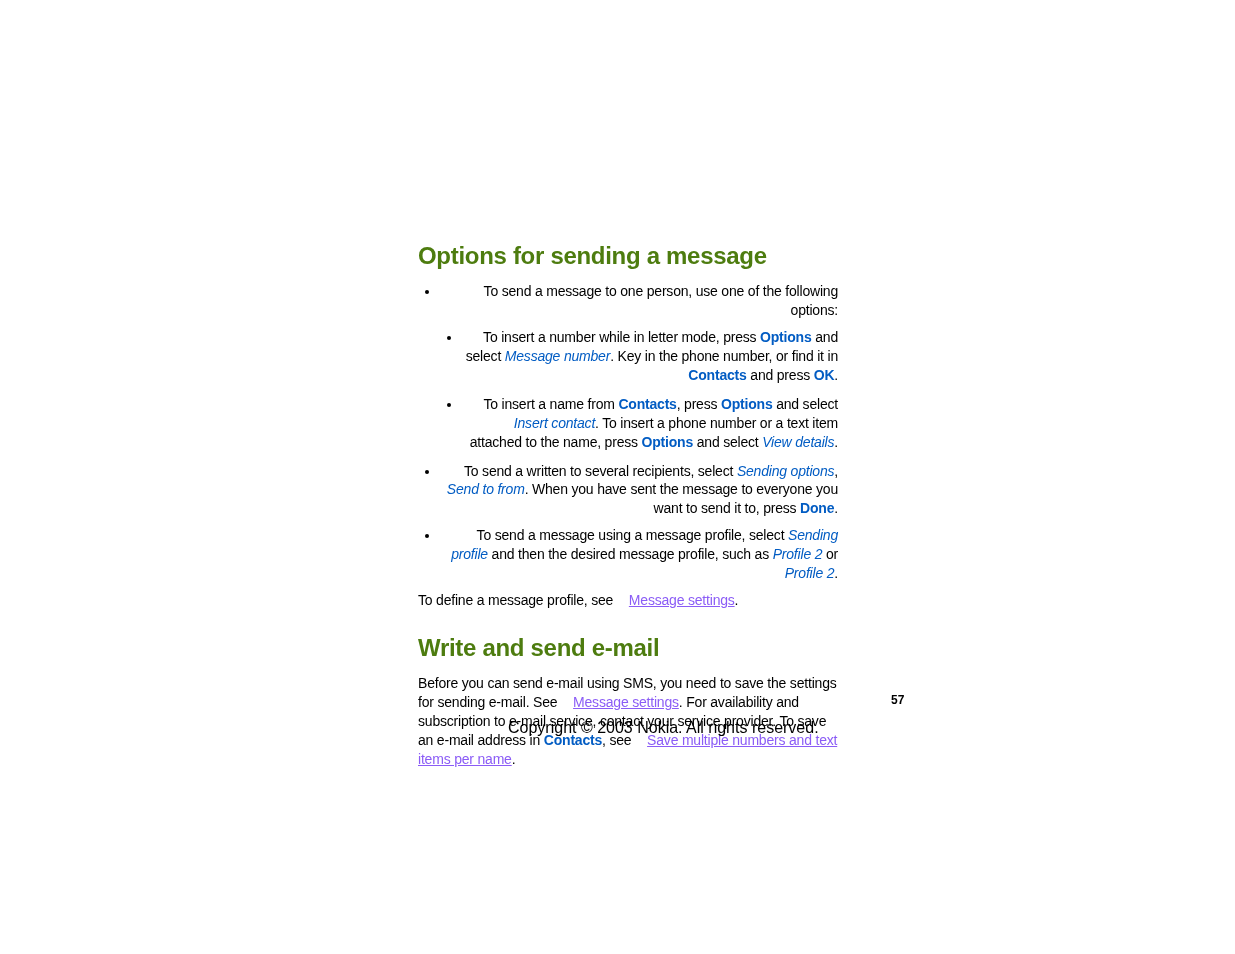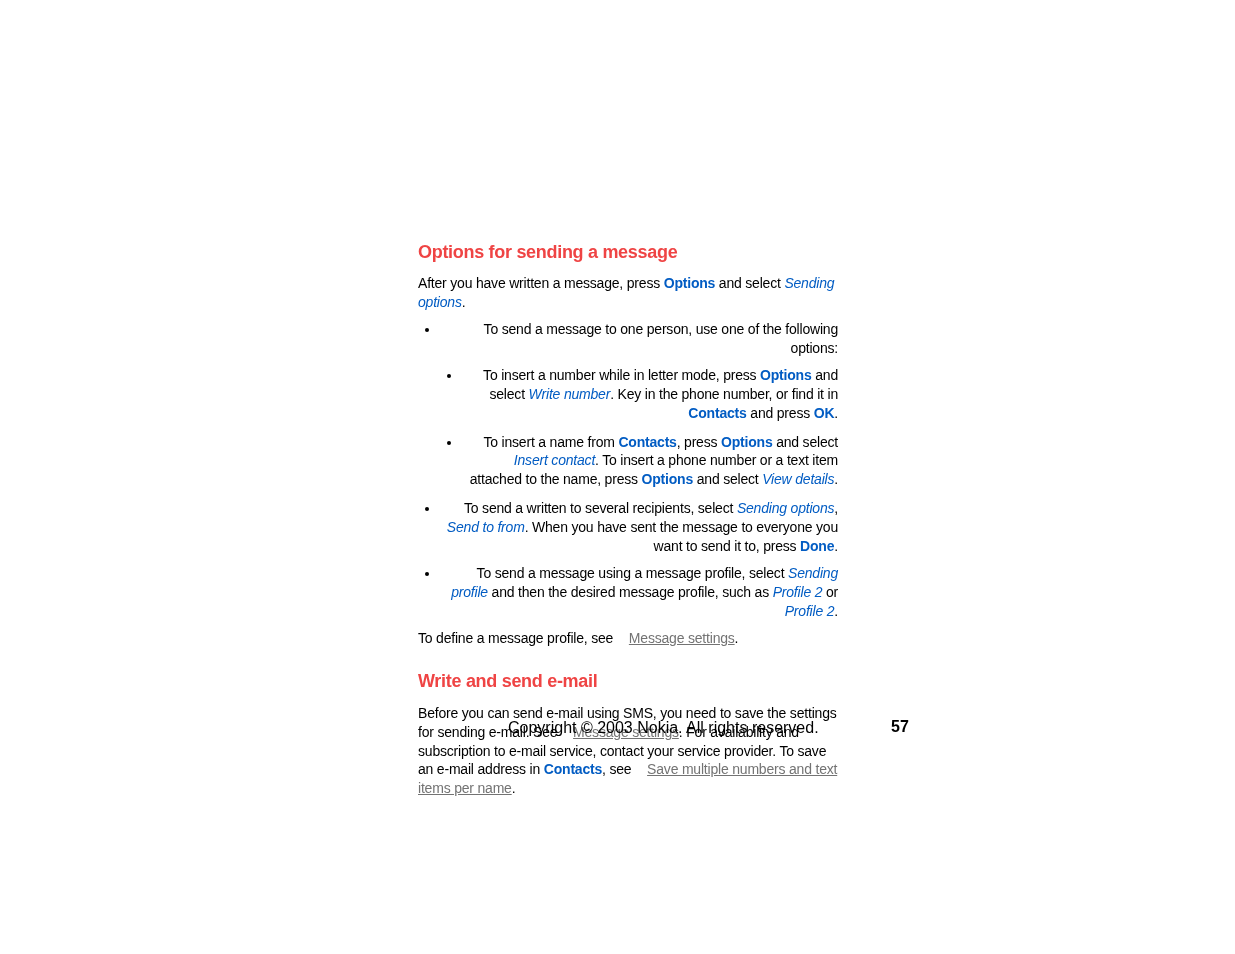--- a/index.html
+++ b/index.html
@@ -1,46 +1,43 @@
 <!DOCTYPE html>
 <html><head>
 <meta charset="utf-8">
 <style>
   body { margin:0; padding:0; background:#fff; font-family:Verdana, Geneva, sans-serif; color:#000; font-size:14px; line-height:1.35; letter-spacing:-0.2px; }
   .page { width:1235px; height:954px; position:relative; }
   .content { position:absolute; left:418px; top:240px; width:420px; }
-  h2 { color:#ef4444; font-size:18px; font-weight:bold; margin:0 0 10px 0; letter-spacing:-0.3px; }
+  h2 { color:#4d7c0f; font-size:24px; font-weight:bold; margin:0 0 10px 0; letter-spacing:-0.3px; }
   p { margin:0 0 8px 0; }
   ul.outer { list-style:disc; padding-left:22px; margin:0 0 8px 0; }
   ul.outer > li { margin-bottom:8px;text-align:right; }
   ul.inner { list-style:disc; padding-left:22px; margin:8px 0 0 0; }
   ul.inner > li { margin-bottom:10px; }
   .bold-blue { color:#025CC3; font-weight:bold; }
   .italic-blue { color:#025CC3; font-style:italic; }
-  a.link { color:#737373; text-decoration:underline;padding-left:12px; }
+  a.link { color:#8b5cf6; text-decoration:underline;padding-left:12px; }
   .footer { position:absolute; left:508px; top:717px; font-size:16px; color:#000; letter-spacing:0; }
-  .pagenum { position:absolute; left:891px; top:716px; font-size:16px; font-weight:bold; letter-spacing:0; }
+  .pagenum { position:absolute; left:891px; top:692px; font-size:12px; font-weight:bold; letter-spacing:0; }
 </style>
 </head>
 <body>
 
 <div class="page">
   <div class="content">
     <h2>Options for sending a message</h2>
 
-    <p>
-      <span>After you have written a message, press </span><span class="bold-blue">Options</span><span> and select </span><span class="italic-blue">Sending options</span><span>.</span>
-    </p>
 
     <ul class="outer">
       <li>
         <span>To send a message to one person, use one of the following options:</span>
         <ul class="inner">
           <li>
-            <span>To insert a number while in letter mode, press </span><span class="bold-blue">Options</span><span> and select </span><span class="italic-blue">Write number</span><span>. Key in the phone number, or find it in </span><span class="bold-blue">Contacts</span><span> and press </span><span class="bold-blue">OK</span><span>.</span>
+            <span>To insert a number while in letter mode, press </span><span class="bold-blue">Options</span><span> and select </span><span class="italic-blue">Message number</span><span>. Key in the phone number, or find it in </span><span class="bold-blue">Contacts</span><span> and press </span><span class="bold-blue">OK</span><span>.</span>
           </li>
           <li>
             <span>To insert a name from </span><span class="bold-blue">Contacts</span><span>, press </span><span class="bold-blue">Options</span><span> and select </span><span class="italic-blue">Insert contact</span><span>. To insert a phone number or a text item attached to the name, press </span><span class="bold-blue">Options</span><span> and select </span><span class="italic-blue">View details</span><span>.</span>
           </li>
         </ul>
       </li>
       <li>
         <span>To send a written to several recipients, select </span><span class="italic-blue">Sending options</span><span>, </span><span class="italic-blue">Send to from</span><span>. When you have sent the message to everyone you want to send it to, press </span><span class="bold-blue">Done</span><span>.</span>
       </li>
       <li>

